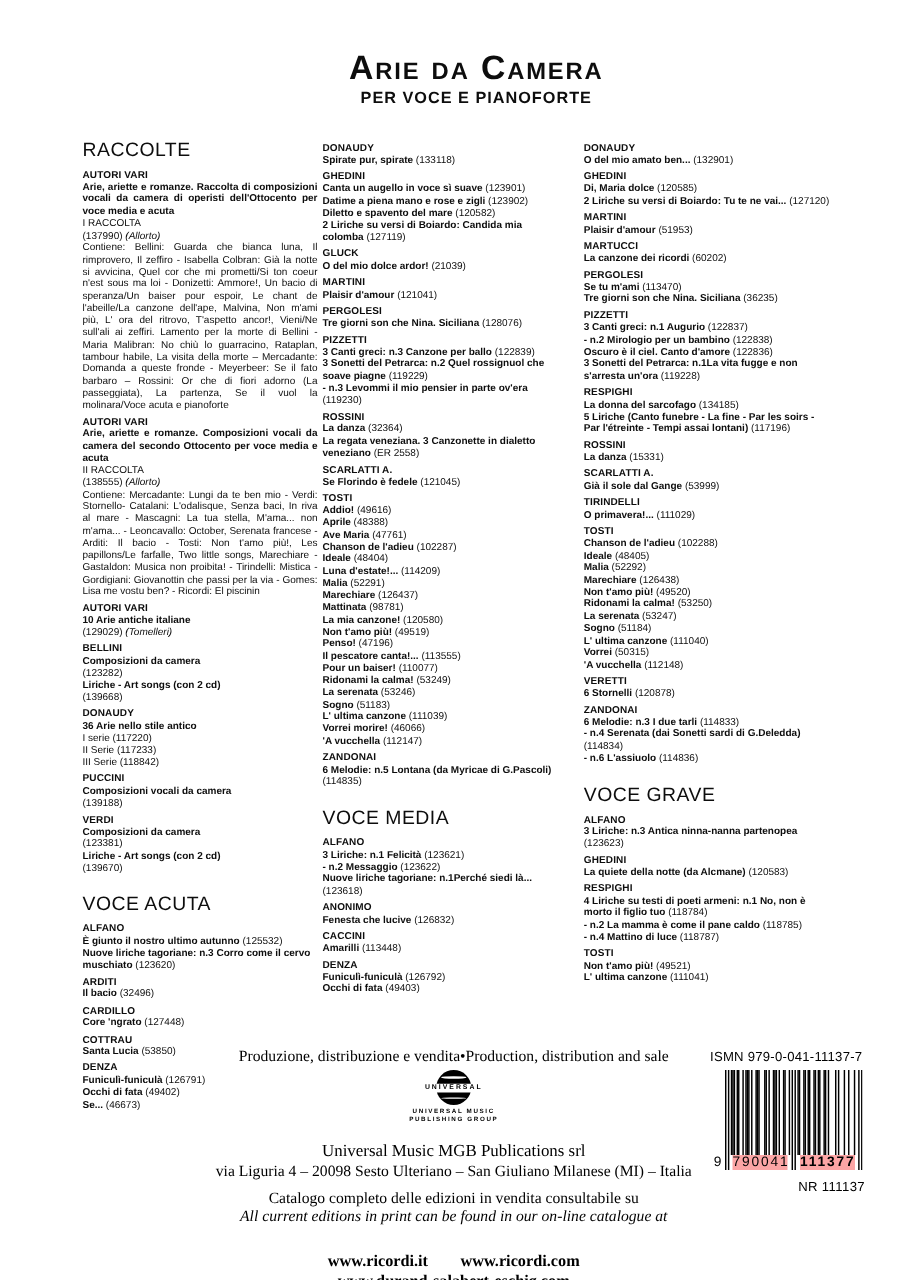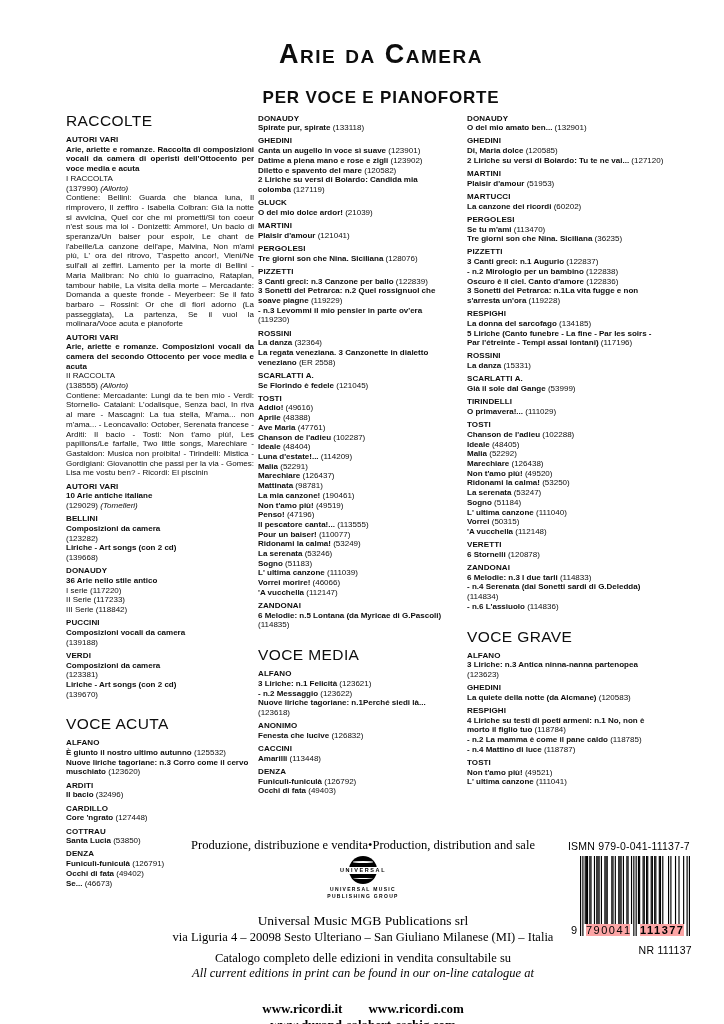--- a/index.html
+++ b/index.html
@@ -4,21 +4,21 @@
 <style>
   html,body { margin:0; padding:0; background:#e8e8e8; }
   .page {
     position:relative; width:724px; height:1024px; background:#ffffff;
     font-family:"Liberation Sans", sans-serif; color:#0d0d0d; overflow:hidden;
     margin:0 auto;
   }
   
   .title-wrap { position:absolute; left:38px; top:40px; width:686px; text-align:center; }
   .title { font-variant:small-caps; font-weight:bold; font-size:27px; letter-spacing:1.5px; line-height:1.05; }
-  .subtitle { font-weight:bold; font-size:17px; letter-spacing:0.8px; margin-top:20px; }
+  .subtitle { font-weight:bold; font-size:13px; letter-spacing:0.8px; margin-top:2px; }
   
   .col { position:absolute; top:110px; font-size:8px; line-height:9.7px; }
   .col1 { left:66px;  width:188px; }
   .col2 { left:258px; width:192px; }
   .col3 { left:467px; width:198px; }
   .sec-heading { font-size:15.5px; font-weight:normal; letter-spacing:0.4px; line-height:17px; margin:16px 0 6px 0; }
   .col .sec-heading:first-child { margin-top:2px; }
   .entry { margin-top:3.5px; }
   .composer { font-weight:bold; letter-spacing:0.1px; }
   .line.j, .line.bj { text-align:justify; }
@@ -182,21 +182,21 @@
         <div class="composer">TOSTI</div>
         <div class="line b"><span class="lt">Addio!</span><span class="ln"> (49616)</span></div>
         <div class="line b"><span class="lt">Aprile</span><span class="ln"> (48388)</span></div>
         <div class="line b"><span class="lt">Ave Maria</span><span class="ln"> (47761)</span></div>
         <div class="line b"><span class="lt">Chanson de l'adieu</span><span class="ln"> (102287)</span></div>
         <div class="line b"><span class="lt">Ideale</span><span class="ln"> (48404)</span></div>
         <div class="line b"><span class="lt">Luna d'estate!...</span><span class="ln"> (114209)</span></div>
         <div class="line b"><span class="lt">Malia</span><span class="ln"> (52291)</span></div>
         <div class="line b"><span class="lt">Marechiare</span><span class="ln"> (126437)</span></div>
         <div class="line b"><span class="lt">Mattinata</span><span class="ln"> (98781)</span></div>
-        <div class="line b"><span class="lt">La mia canzone!</span><span class="ln"> (190461)</span></div>
+        <div class="line b"><span class="lt">La mia canzone!</span><span class="ln"> (120580)</span></div>
         <div class="line b"><span class="lt">Non t'amo più!</span><span class="ln"> (49519)</span></div>
         <div class="line b"><span class="lt">Penso!</span><span class="ln"> (47196)</span></div>
         <div class="line b"><span class="lt">Il pescatore canta!...</span><span class="ln"> (113555)</span></div>
         <div class="line b"><span class="lt">Pour un baiser!</span><span class="ln"> (110077)</span></div>
         <div class="line b"><span class="lt">Ridonami la calma!</span><span class="ln"> (53249)</span></div>
         <div class="line b"><span class="lt">La serenata</span><span class="ln"> (53246)</span></div>
         <div class="line b"><span class="lt">Sogno</span><span class="ln"> (51183)</span></div>
         <div class="line b"><span class="lt">L' ultima canzone</span><span class="ln"> (111039)</span></div>
         <div class="line b"><span class="lt">Vorrei morire!</span><span class="ln"> (46066)</span></div>
         <div class="line b"><span class="lt">'A vucchella</span><span class="ln"> (112147)</span></div>

